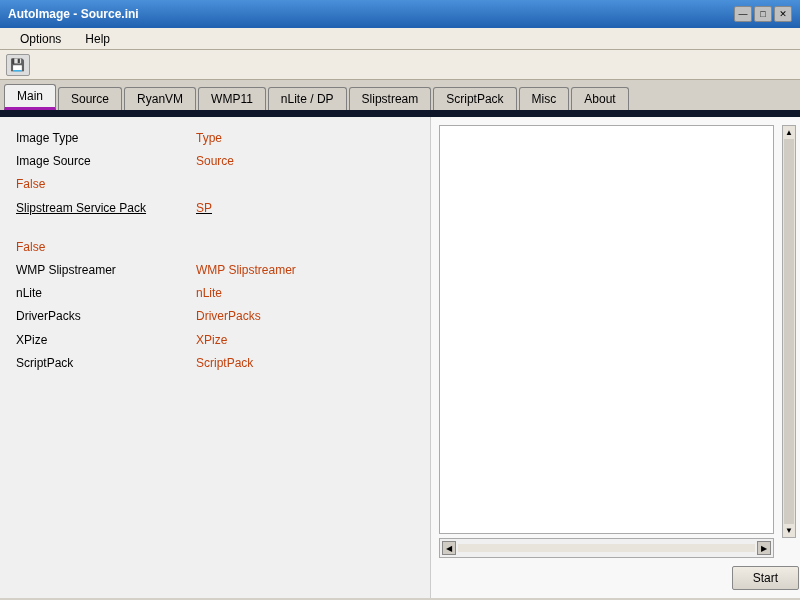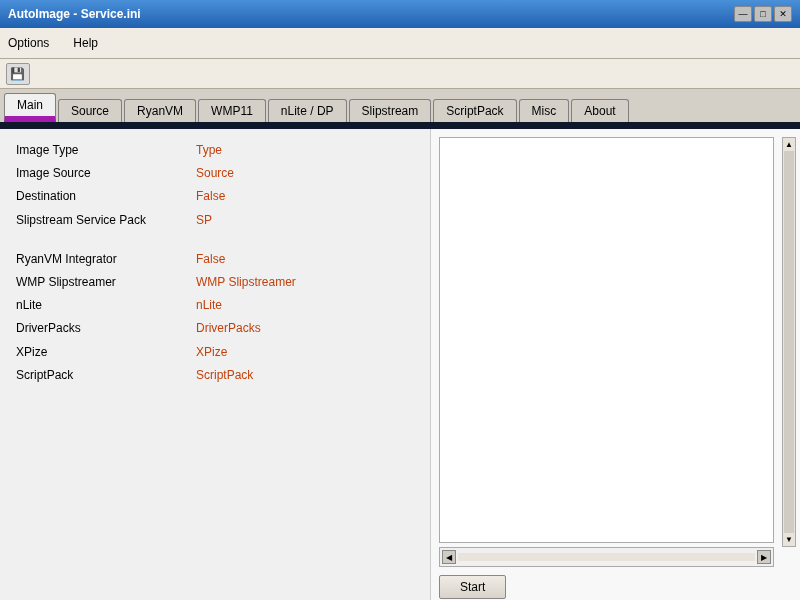--- a/index.html
+++ b/index.html
@@ -48,24 +48,24 @@
       align-items: center;
       justify-content: center;
       font-size: 9px;
       cursor: pointer;
       color: #000;
     }
 
     
     .menu-bar {
       background: #f0ece4;
-      padding: 3px 4px;
+      padding: 3px 16px;
       display: flex;
       gap: 16px;
-      height: 31px;
+      height: 22px;
       align-items: center;
       border-bottom: 1px solid #b0a898;
     }
 
     .menu-item {
       cursor: pointer;
       padding: 2px 4px;
       color: #000;
     }
 
@@ -115,21 +115,21 @@
       border: 1px solid #808080;
       border-bottom: none;
       cursor: pointer;
       border-radius: 3px 3px 0 0;
       color: #000;
       white-space: nowrap;
     }
 
     .tab.active {
       background: #f0f0f0;
-      border-bottom: 6px solid #a21caf;
+      border-bottom: 3px solid #a21caf;
       font-weight: normal;
       z-index: 1;
     }
 
     
     .tab-content {
       display: flex;
       flex: 1;
       background: #f0f0f0;
       border-top: 7px solid #0f172a;
@@ -148,20 +148,21 @@
     }
 
     .info-row {
       display: flex;
       margin-bottom: 4px;
       line-height: 1.6;
     }
 
     .info-row.spacer {
       margin-bottom: 8px;
+      text-decoration: underline;
     }
 
     .info-label {
       width: 180px;
       color: #000;
       flex-shrink: 0;
     }
 
     .info-value {
       color: #c2410c;
@@ -210,21 +211,22 @@
 
     .scroll-track {
       flex: 1;
       height: 8px;
       background: #e8e4dc;
       margin: 0 2px;
     }
 
     .start-btn-area {
       display: flex;
-      padding: 4px 23px 8px 8px;
+      justify-content: flex-end;
+      padding: 4px 1px 8px 8px;
     }
 
     .start-btn {
       padding: 4px 20px;
       background: linear-gradient(to bottom, #f0ece4, #d8d4cc);
       border: 1px solid #888;
       cursor: pointer;
       border-radius: 2px;
       font-size: 12px;
     }
@@ -249,21 +251,21 @@
     .log-container {
       flex: 1;
       display: flex;
       flex-direction: column;
     }
   </style>
 </head>
 <body>
 
 <div class="title-bar">
-  <span class="title-bar-text">AutoImage - Service.ini</span>
+  <span class="title-bar-text">AutoImage - Source.ini</span>
   <div class="title-bar-controls">
     <div class="title-bar-btn">—</div>
     <div class="title-bar-btn">□</div>
     <div class="title-bar-btn">✕</div>
   </div>
 </div>
 
 <div class="menu-bar">
   <span class="menu-item">Options</span>
   <span class="menu-item">Help</span>
@@ -296,32 +298,30 @@
 
         <div class="info-row">
           <span class="info-label">Image Type</span>
           <span class="info-value">Type</span>
         </div>
         <div class="info-row">
           <span class="info-label">Image Source</span>
           <span class="info-value">Source</span>
         </div>
         <div class="info-row">
-          <span class="info-label">Destination</span>
           <span class="info-value">False</span>
         </div>
         <div class="info-row spacer">
           <span class="info-label">Slipstream Service Pack</span>
           <span class="info-value">SP</span>
         </div>
 
         <div style="height: 12px;"></div>
 
         <div class="info-row">
-          <span class="info-label">RyanVM Integrator</span>
           <span class="info-value">False</span>
         </div>
         <div class="info-row">
           <span class="info-label">WMP Slipstreamer</span>
           <span class="info-value">WMP Slipstreamer</span>
         </div>
         <div class="info-row">
           <span class="info-label">nLite</span>
           <span class="info-value">nLite</span>
         </div>

